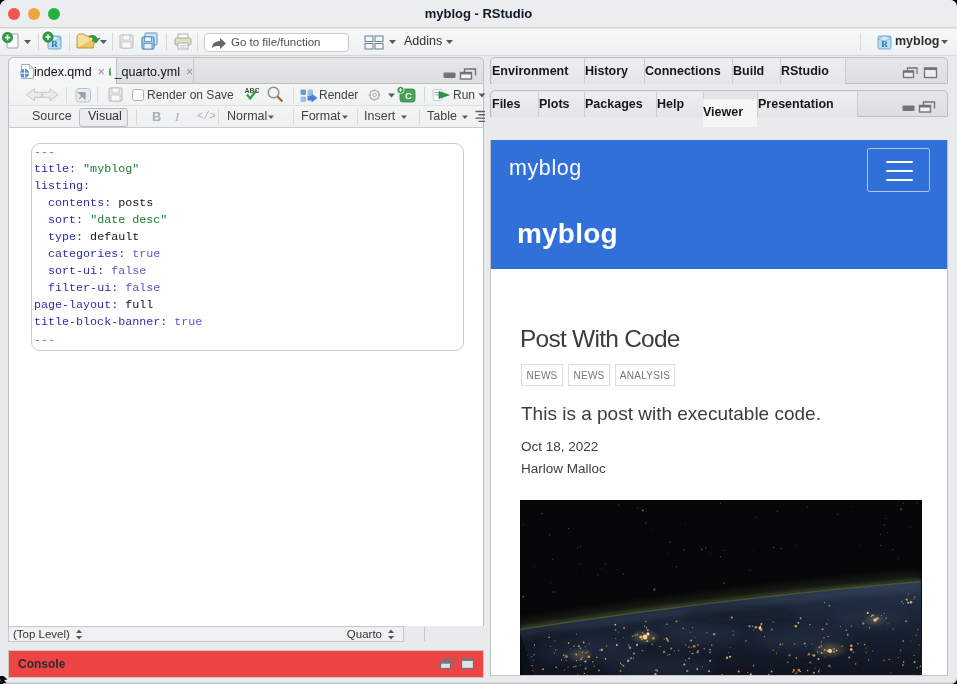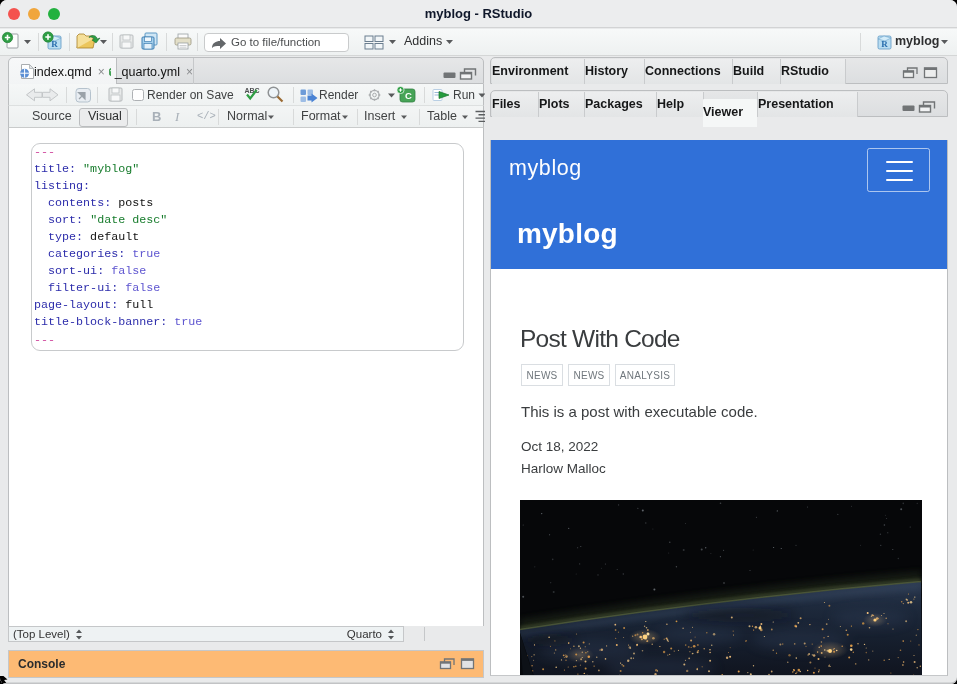--- a/index.html
+++ b/index.html
@@ -43,21 +43,21 @@
 #yamlbox { position:absolute; left:22px; top:15px; width:433px; height:208px;
   border:1px solid #c8cacc; border-radius:9px; }
 #yaml { position:absolute; left:25px; top:16px; font-family:"Liberation Mono",monospace;
   font-size:11.7px; line-height:17.05px; white-space:pre; color:#111; }
 .yk { color:#2c2cab; } .ys { color:#177c2c; } .yb { color:#5e55d0; } .yd { color:#d0479d; }
 
 #ed-status { left:8px; top:626px; width:396px; height:16px; background:#eef2f3;
   border:1px solid #c5c7c9; position:absolute;
   font-size:11.5px; color:#333; }
 
-#console { left:8px; top:650px; width:476px; height:28px; background:#fdba74;
+#console { left:8px; top:650px; width:476px; height:28px; background:#ef4444;
   border:1px solid #c5c7c9; border-radius:0; position:absolute; }
 #console b { position:absolute; left:9px; top:6px; font-size:12px; color:#2b2c2d; }
 
 #env-tabs { position:absolute; left:490px; top:57px; width:458px; height:27px; }
 .rtab { position:absolute; top:1px; height:25px; line-height:25px; font-size:12.5px;
   font-weight:bold; color:#161718; text-align:left; border-right:1px solid #c9cbcd;
   background:linear-gradient(#edeeef,#e3e5e6); }
 #files-tabs { position:absolute; left:490px; top:90px; width:458px; height:27px; }
 .viewer-active { background:#f5f7f7 !important; border:none; border-radius:1px 1px 0 0; }
 #view-bar { left:490px; top:117px; width:458px; height:23px; background:linear-gradient(#f4f6f6,#eef1f1);
@@ -68,21 +68,21 @@
 
 #vb-blue { position:absolute; left:0; top:0; width:456px; height:129px; background:#3070d8; }
 #vb-navtitle { position:absolute; left:18px; top:15.5px; font-size:21.5px; letter-spacing:0.6px; color:#fdfdfe; }
 #vb-burger { position:absolute; left:376px; top:8px; width:63px; height:44px;
   border:1px solid rgba(255,255,255,0.6); border-radius:2.5px; }
 #vb-burger i { position:absolute; left:17.5px; width:27px; height:2.6px; background:#fff; border-radius:1.3px; }
 #vb-banner { position:absolute; left:26px; top:77.5px; font-size:28px; letter-spacing:0.2px; font-weight:bold; color:#fff; }
 #vb-h1 { position:absolute; left:29px; top:185px; font-size:24.5px; letter-spacing:-0.75px; color:#3a3d3f; }
 .pill { position:absolute; top:224px; height:22px; border:1px solid #dadee2; border-radius:0;
   font-size:10px; color:#70777d; text-align:center; letter-spacing:0.3px; line-height:21px; }
-#vb-desc { position:absolute; left:30px; top:263px; font-size:15px; color:#3a3d3f; }
+#vb-desc { position:absolute; left:30px; top:263px; font-size:19px; color:#3a3d3f; }
 #vb-date { position:absolute; left:30px; top:299px; font-size:13.5px; color:#3a3d3f; }
 #vb-auth { position:absolute; left:30px; top:321px; font-size:13.5px; color:#3a3d3f; }
 #earth { position:absolute; left:29px; top:360px; width:402px; height:176px; }
 
 #cursor { position:absolute; left:0px; top:676px; }
 </style>
 </head>
 <body>
 <div id="win">
 

